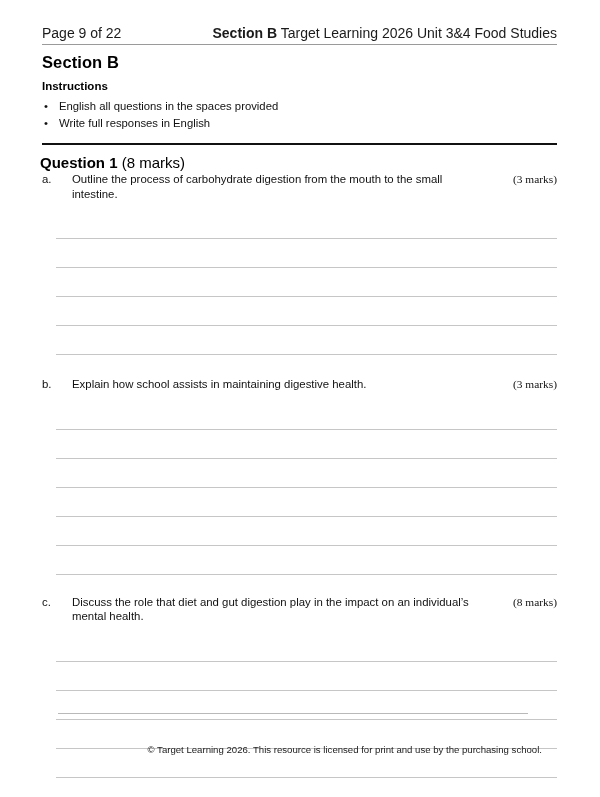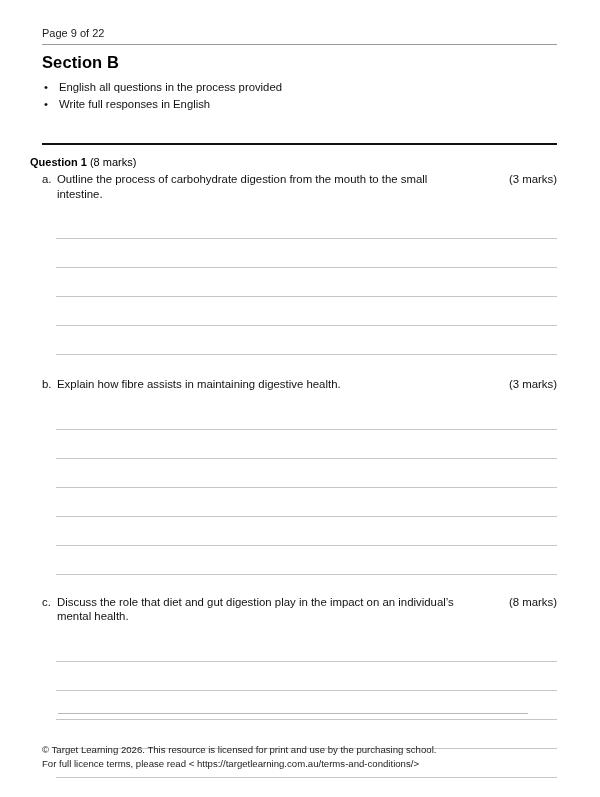--- a/index.html
+++ b/index.html
@@ -23,21 +23,21 @@
 
   
   .page-header {
     position: absolute;
     left: 42px;
     right: 43px;
     top: 26px;
     display: flex;
     align-items: baseline;
     justify-content: space-between;
-    font-size: 11px;
+    font-size: 14px;
     line-height: 14px;
     color: #1b1b1b;
     padding-bottom: 4px;
     border-bottom: 1px solid #9a9a9a;
   }
   .header-left { white-space: nowrap; }
   .header-right { white-space: nowrap; text-align: right; }
   .header-right .strong { font-weight: bold; }
 
   
@@ -91,23 +91,23 @@
     left: 42px;
     width: 515px;
     top: 143px;
     height: 2px;
     background: #111111;
   }
 
   
   .question-head {
     position: absolute;
-    left: 30px;
+    left: 40px;
     top: 155px;
-    font-size: 11px;
+    font-size: 15px;
     line-height: 15px;
   }
   .question-head .qnum { font-weight: bold; }
 
   .content {
     position: absolute;
     left: 42px;
     top: 172px;
     width: 515px;
   }
@@ -133,28 +133,30 @@
   }
   .part-letter {
     width: 15px;
     flex: 0 0 15px;
     font-size: 11.4px;
     line-height: 14.5px;
   }
   .part-text {
     font-size: 11.4px;
     line-height: 14.5px;
+    margin-left: 15px;
   }
   .part-marks {
     flex: 0 0 auto;
     font-size: 11.4px;
     line-height: 14.5px;
     white-space: nowrap;
     text-align: right;
     color: #111111;
+    font-family: Liberation Serif, serif;
   }
 
   .answer-lines {
     margin-top: 9px;
     padding-left: 14px;
   }
   .answer-line {
     height: 29px;
     border-bottom: 1px solid #c6c6c6;
     width: 501px;
@@ -174,37 +176,39 @@
   }
   .footer {
     position: absolute;
     left: 42px;
     top: 743px;
     width: 500px;
     font-size: 9.6px;
     line-height: 13.5px;
     color: #1b1b1b;
   }
-  .footer-line { white-space: nowrap; }
+  .footer-line { white-space: nowrap; text-align: right; }
 </style>
 </head>
 <body>
 
 <div class="page">
 
   <div class="page-header">
     <div class="header-left">Page 9 of 22</div>
+    <div class="header-right"><span class="strong">Section B</span><span> Target Learning 2026 Unit 3&amp;4 Food Studies</span></div>
   </div>
 
   <div class="section-title">Section B</div>
 
   <div class="instructions">
+    <div class="instructions-heading">Instructions</div>
     <ul class="instr-list">
       <li class="instr-item">
-        <span class="bullet">•</span><span>English </span><b>all</b><span> questions in the process provided</span>
+        <span class="bullet">•</span><span>English </span><b>all</b><span> questions in the spaces provided</span>
       </li>
       <li class="instr-item">
         <span class="bullet">•</span><span>Write full responses in English</span>
       </li>
     </ul>
   </div>
 
   <div class="heavy-rule"></div>
 
   <div class="question-head"><span class="qnum">Question 1</span><span> (8 marks)</span></div>
@@ -227,21 +231,21 @@
         <div class="answer-line"></div>
       </div>
     </div>
 
     <div class="part-gap-a"></div>
 
     <div class="part">
       <div class="part-head">
         <div class="part-label-text">
           <span class="part-letter">b.</span>
-          <span class="part-text">Explain how fibre assists in maintaining digestive health.</span>
+          <span class="part-text">Explain how school assists in maintaining digestive health.</span>
         </div>
         <div class="part-marks">(3 marks)</div>
       </div>
       <div class="answer-lines">
         <div class="answer-line"></div>
         <div class="answer-line"></div>
         <div class="answer-line"></div>
         <div class="answer-line"></div>
         <div class="answer-line"></div>
         <div class="answer-line"></div>
@@ -265,16 +269,15 @@
         <div class="answer-line"></div>
         <div class="answer-line"></div>
       </div>
     </div>
 
   </div>
 
   <div class="footer-rule"></div>
   <div class="footer">
     <div class="footer-line">© Target Learning 2026. This resource is licensed for print and use by the purchasing school.</div>
-    <div class="footer-line">For full licence terms, please read &lt; https://targetlearning.com.au/terms-and-conditions/&gt;</div>
   </div>
 
 </div>
 
 </body></html>

